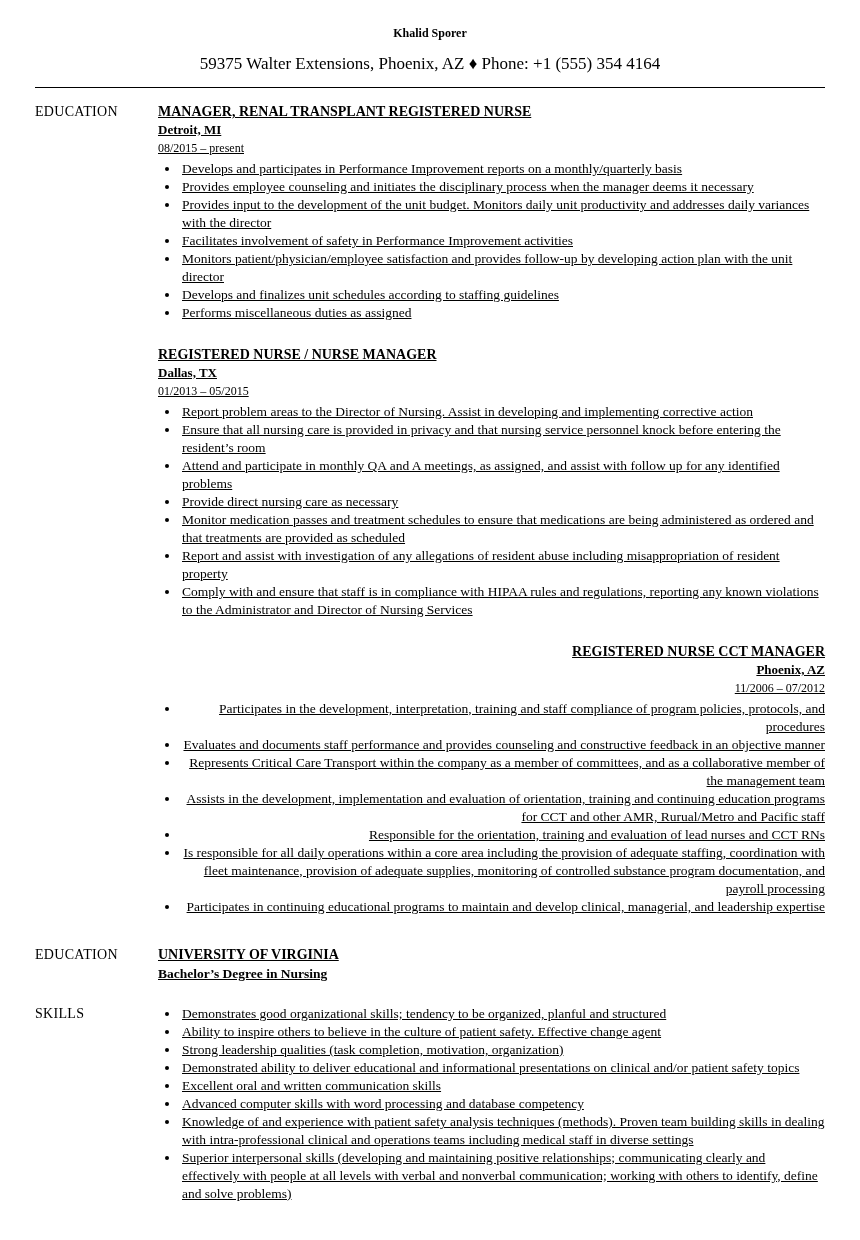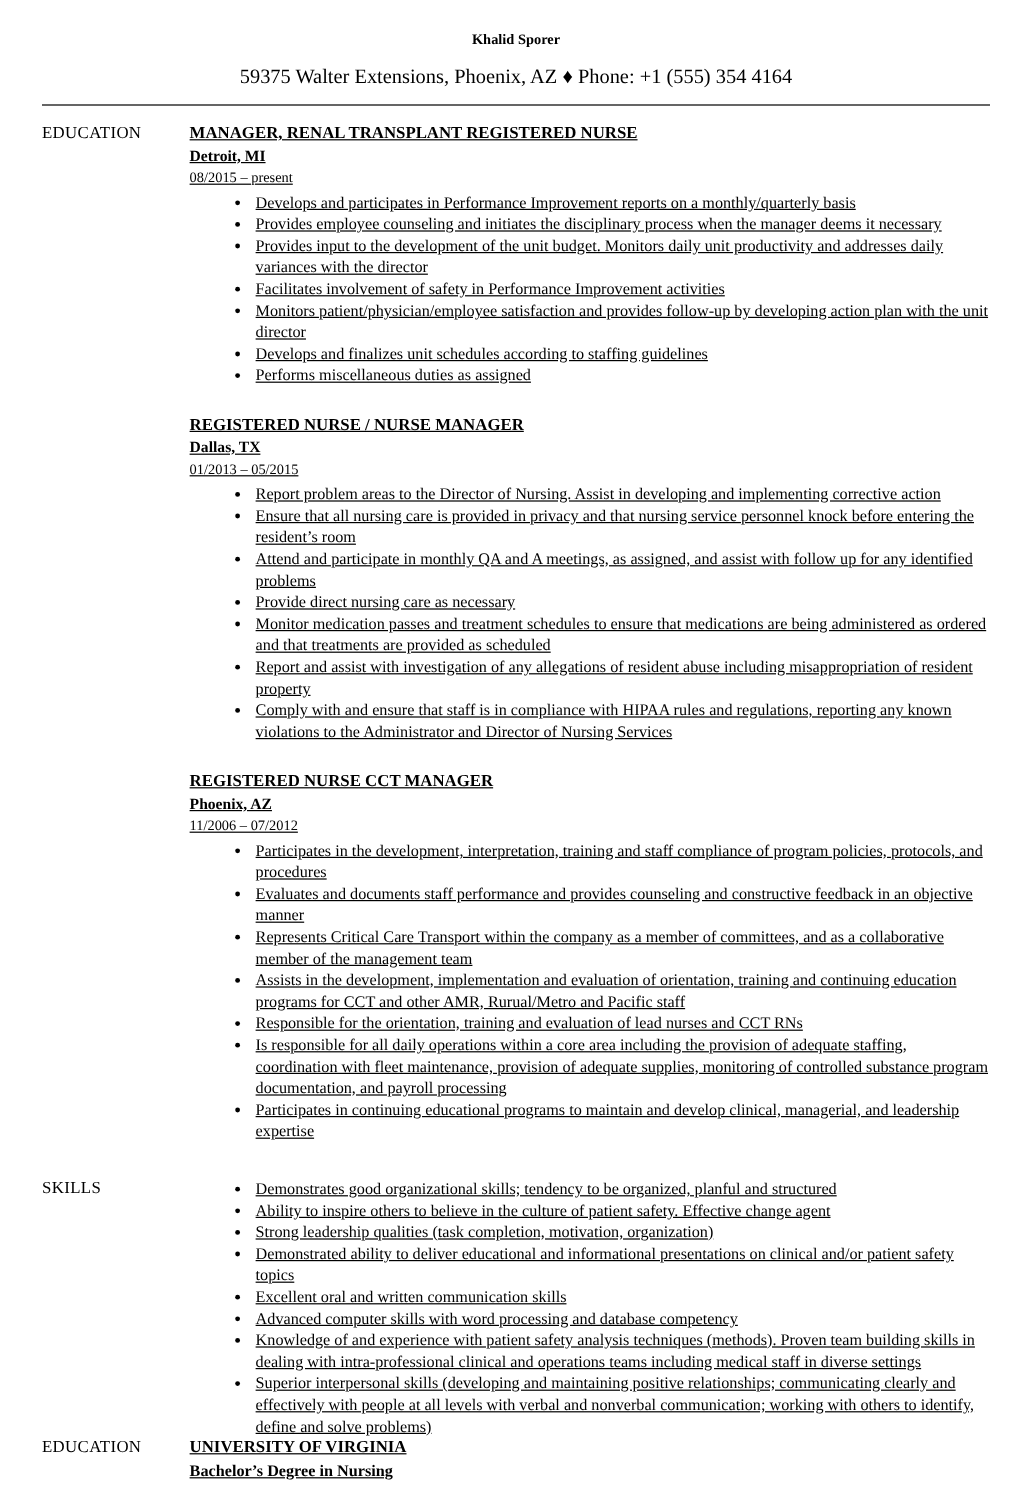--- a/index.html
+++ b/index.html
@@ -26,27 +26,27 @@
   .section-label {
     width: 123px;
     flex-shrink: 0;
     font-size: 14px;
     letter-spacing: 0.3px;
     line-height: 18px;
   }
   .section-content { flex: 1; min-width: 0; text-decoration: underline; }
 
   .job { margin-bottom: 24px; }
-  .job:last-child { margin-bottom: 0; }
+  .job:last-child { margin-bottom: 0; text-align: right; }
   .job-title { font-size: 14px; font-weight: bold; line-height: 18px; }
   .job-location { font-size: 13px; font-weight: bold; line-height: 18px; }
   .job-dates { font-size: 12px; line-height: 18px; margin-bottom: 3px; }
 
   ul.bullets { list-style: disc; padding-left: 22px; }
-  ul.bullets li { line-height: 18px; padding-left: 2px; margin-left: 31px; }
+  ul.bullets li { line-height: 18px; padding-left: 2px; }
 
   .edu-school { font-size: 14px; font-weight: bold; line-height: 18px; }
   .edu-degree { font-size: 13.5px; font-weight: bold; line-height: 18px; margin-top: 1px; }
 </style>
 </head>
 <body>
 
 <div class="page">
 
   <div class="header">
@@ -97,37 +97,37 @@
             <li>Represents Critical Care Transport within the company as a member of committees, and as a collaborative member of the management team</li>
             <li>Assists in the development, implementation and evaluation of orientation, training and continuing education programs for CCT and other AMR, Rurual/Metro and Pacific staff</li>
             <li>Responsible for the orientation, training and evaluation of lead nurses and CCT RNs</li>
             <li>Is responsible for all daily operations within a core area including the provision of adequate staffing, coordination with fleet maintenance, provision of adequate supplies, monitoring of controlled substance program documentation, and payroll processing</li>
             <li>Participates in continuing educational programs to maintain and develop clinical, managerial, and leadership expertise</li>
           </ul>
         </div>
       </div>
   </div>
 
+  <div class="section education">
+    <div class="section-label">EDUCATION</div>
+    <div class="section-content">
+      <div class="edu-school">UNIVERSITY OF VIRGINIA</div>
+      <div class="edu-degree">Bachelor’s Degree in Nursing</div>
+    </div>
+  </div>
+
   <div class="section skills">
     <div class="section-label">SKILLS</div>
     <div class="section-content">
       <ul class="bullets" id="skills-list">
           <li>Demonstrates good organizational skills; tendency to be organized, planful and structured</li>
           <li>Ability to inspire others to believe in the culture of patient safety. Effective change agent</li>
           <li>Strong leadership qualities (task completion, motivation, organization)</li>
           <li>Demonstrated ability to deliver educational and informational presentations on clinical and/or patient safety topics</li>
           <li>Excellent oral and written communication skills</li>
           <li>Advanced computer skills with word processing and database competency</li>
           <li>Knowledge of and experience with patient safety analysis techniques (methods). Proven team building skills in dealing with intra-professional clinical and operations teams including medical staff in diverse settings</li>
           <li>Superior interpersonal skills (developing and maintaining positive relationships; communicating clearly and effectively with people at all levels with verbal and nonverbal communication; working with others to identify, define and solve problems)</li>
         </ul>
     </div>
   </div>
 
-  <div class="section education">
-    <div class="section-label">EDUCATION</div>
-    <div class="section-content">
-      <div class="edu-school">UNIVERSITY OF VIRGINIA</div>
-      <div class="edu-degree">Bachelor’s Degree in Nursing</div>
-    </div>
-  </div>
-
 </div>
 
 </body></html>

